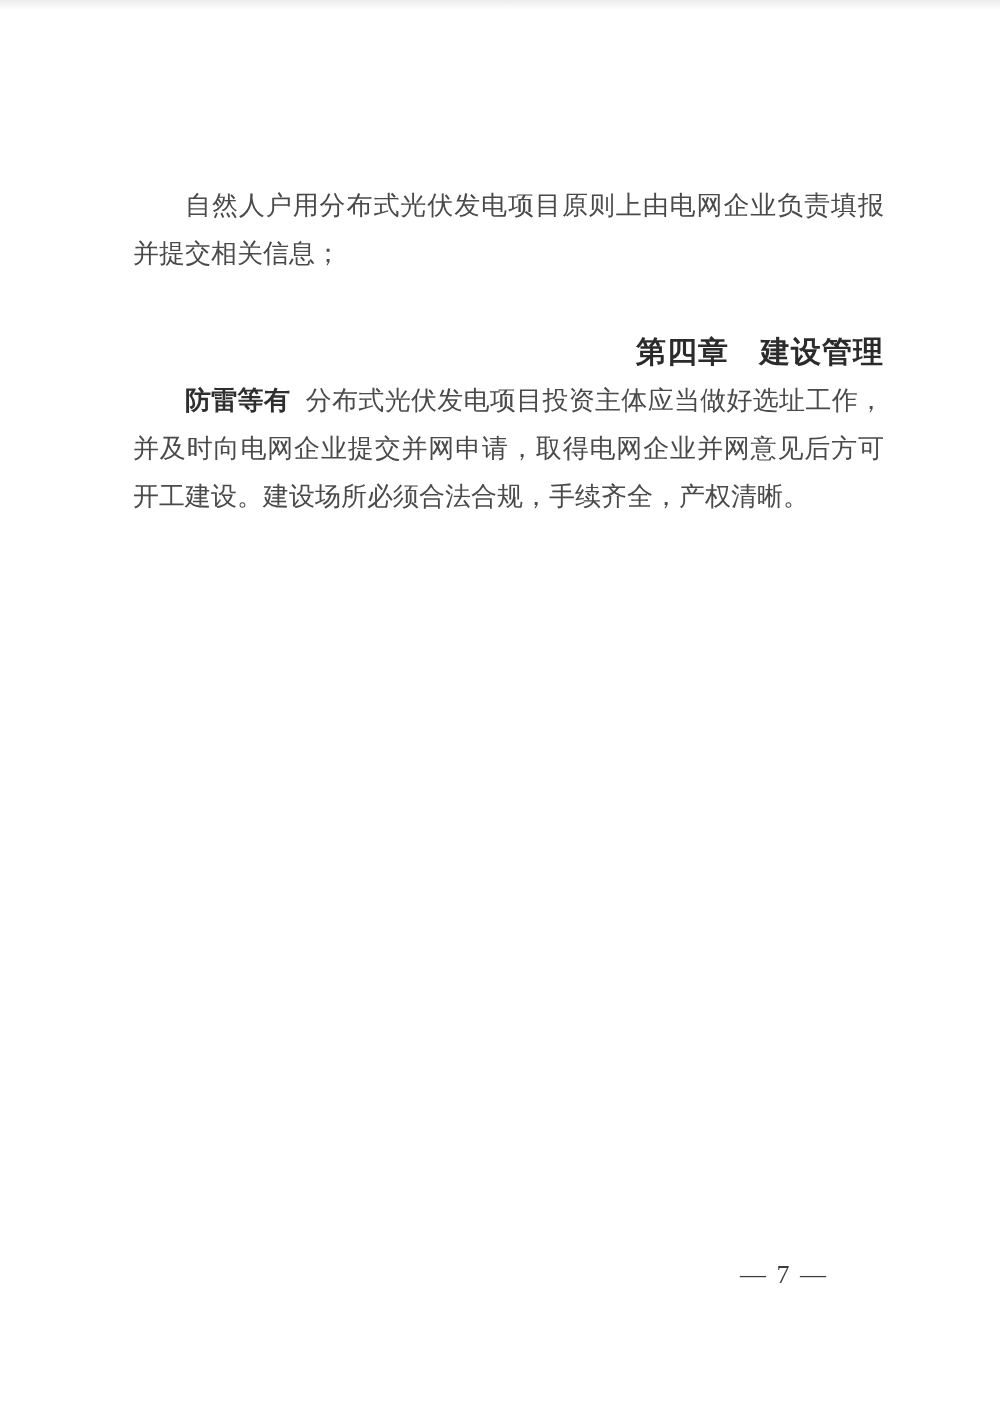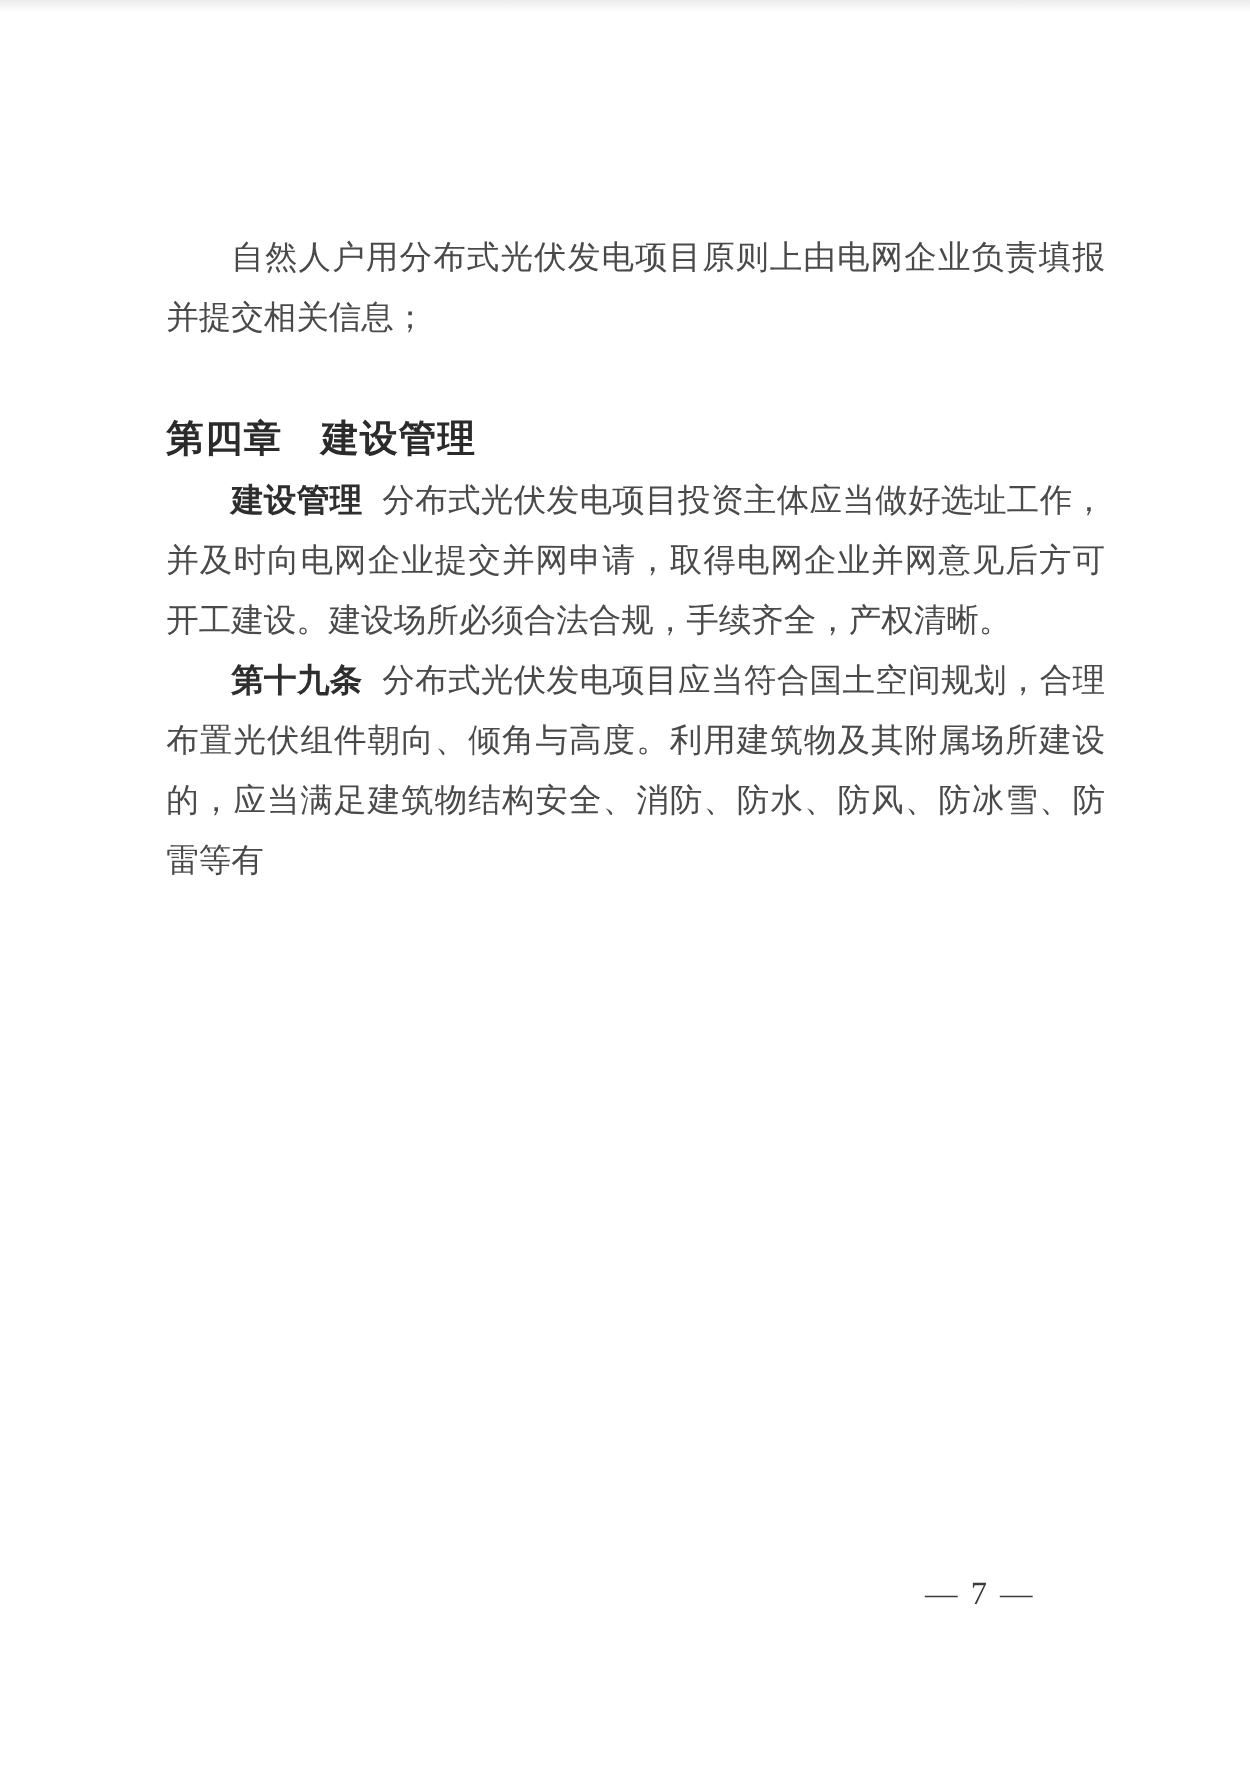--- a/index.html
+++ b/index.html
@@ -46,21 +46,21 @@
     margin-right: 0.6em;
   }
   .chapter {
     margin: 50px 0 1px 0;
     font-family: "Liberation Sans", sans-serif;
     font-weight: 700;
     font-size: 30px;
     line-height: 48px;
     letter-spacing: 1px;
     color: #2b2b2b;
-    text-align: left;
+    text-align: right;
   }
   .footer {
     position: absolute;
     top: 1260px;
     left: 740px;
     font-size: 26px;
     line-height: 30px;
     color: #3b3b3b;
     letter-spacing: 2px;
     white-space: nowrap;
@@ -72,20 +72,19 @@
 <div class="page">
   <div class="scan-smudge"></div>
 
   <main class="content">
     <p class="para">自然人户用分布式光伏发电项目原则上由电网企业负责填报并提交相关信息；</p>
 
 
 
     <h2 class="chapter">第四章　建设管理</h2>
 
-    <p class="para"><span class="art-num">建设管理</span><span>分布式光伏发电项目投资主体应当做好选址工作，并及时向电网企业提交并网申请，取得电网企业并网意见后方可开工建设。建设场所必须合法合规，手续齐全，产权清晰。</span></p>
+    <p class="para"><span class="art-num">防雷等有</span><span>分布式光伏发电项目投资主体应当做好选址工作，并及时向电网企业提交并网申请，取得电网企业并网意见后方可开工建设。建设场所必须合法合规，手续齐全，产权清晰。</span></p>
 
 
-    <p class="para"><span class="art-num">第十九条</span><span>分布式光伏发电项目应当符合国土空间规划，合理布置光伏组件朝向、倾角与高度。利用建筑物及其附属场所建设的，应当满足建筑物结构安全、消防、防水、防风、防冰雪、防雷等有</span></p>
   </main>
 
   <div class="footer">— 7 —</div>
 </div>
 
 </body></html>

